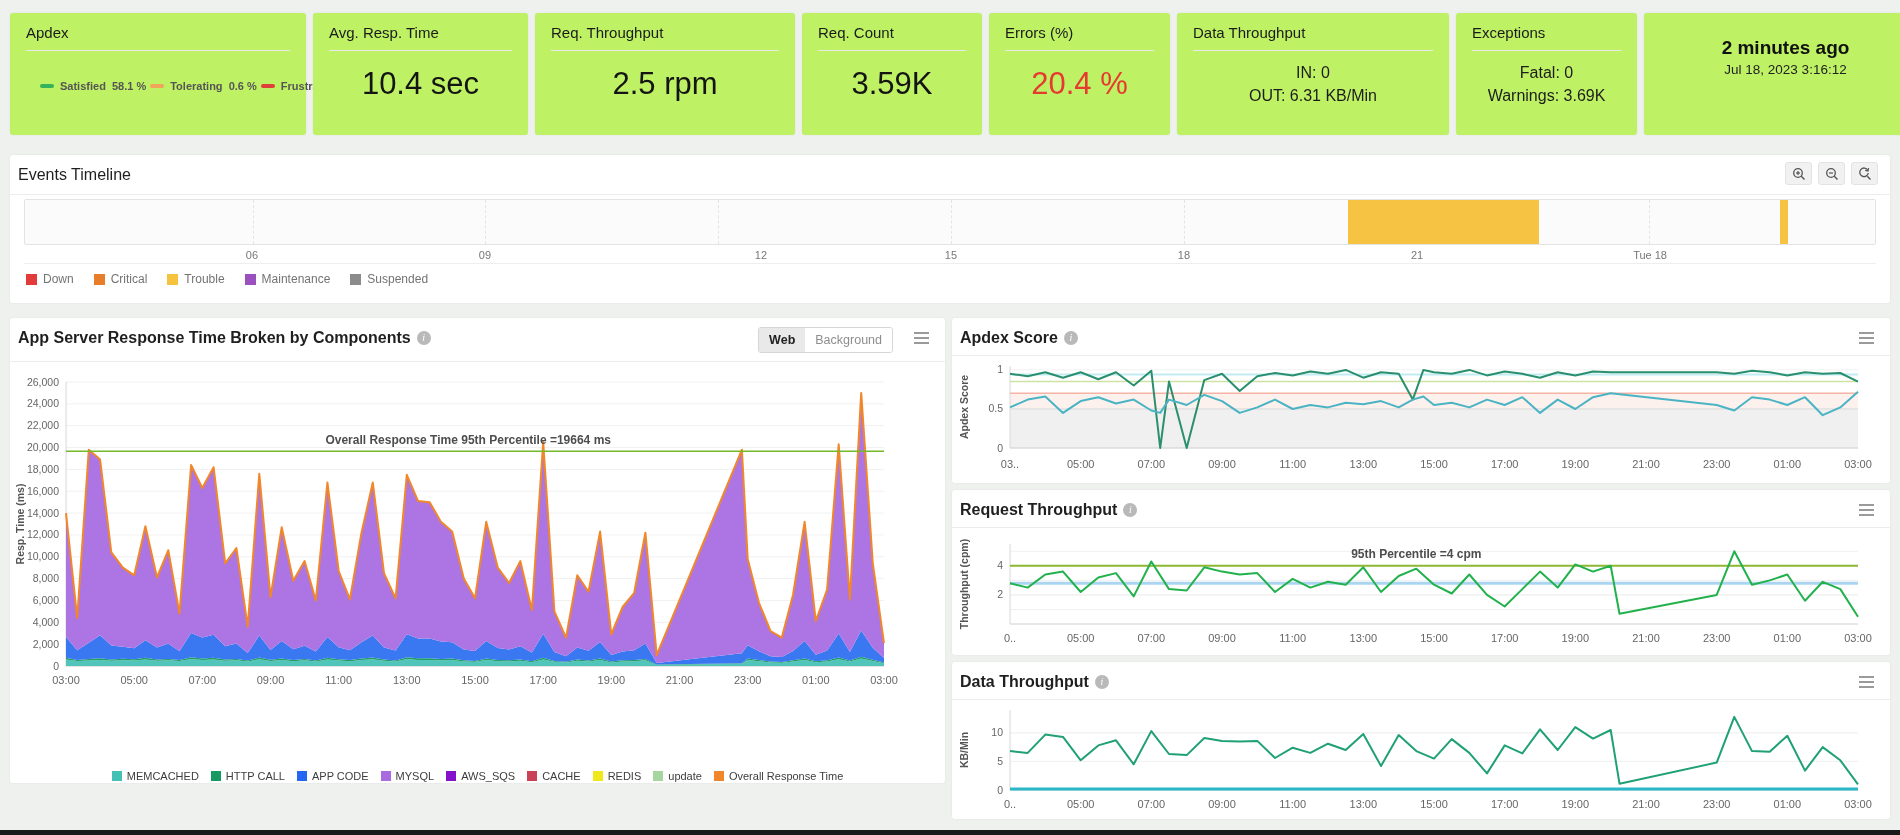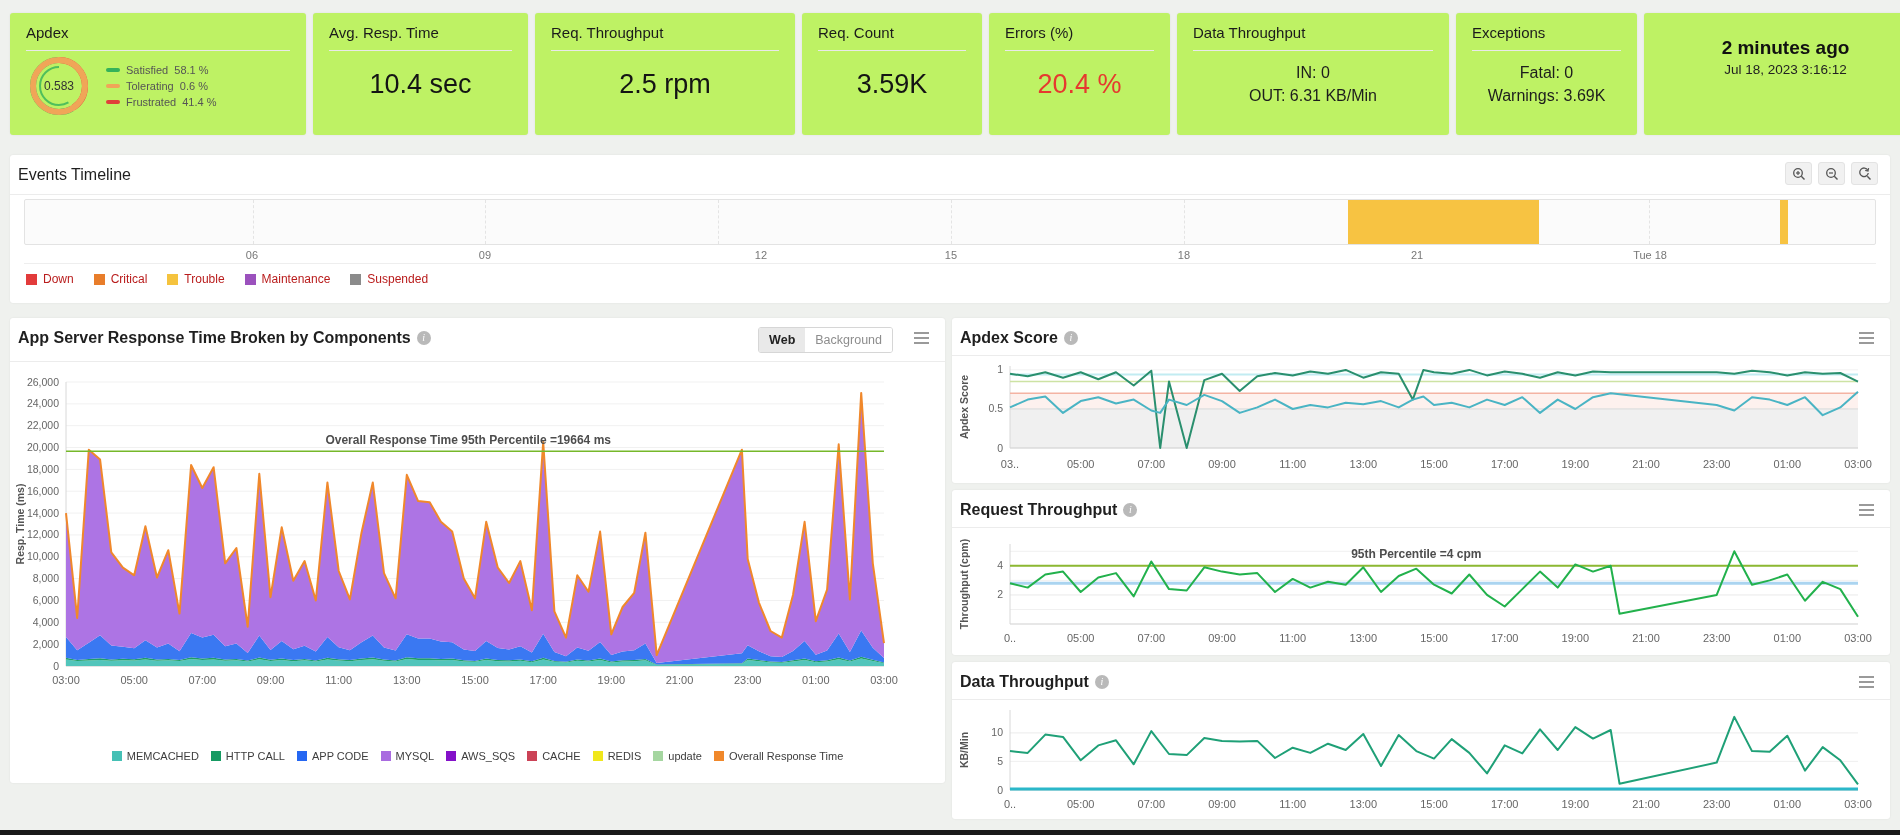--- a/index.html
+++ b/index.html
@@ -6,27 +6,27 @@
   html,body { background:#222; }
   body { font-family:"Liberation Sans", sans-serif; }
   .page { position:relative; width:1900px; height:835px; background:#eff1ee; overflow:hidden; }
   .bottom-bar { position:absolute; left:0; bottom:0; width:100%; height:5px; background:#191919; }
 
   
   .kpi-row { position:absolute; left:10px; top:13px; display:flex; gap:7px; }
   .card { background:#bef264; border-radius:3px; box-shadow:0 0 2px rgba(0,0,0,.08); height:122px; padding:11px 16px 23px; }
   .card-title { font-size:15px; color:#1b1b1b; padding-bottom:9px; border-bottom:1px solid #e9e9e9; white-space:nowrap; }
   .card-value-wrap { height:66px; display:flex; align-items:center; justify-content:center; flex-direction:column; }
-  .card-value { font-size:27px; color:#141414; }
+  .card-value { font-size:31px; color:#141414; }
   .card-value.red { color:#e6392f; }
   .card-line { font-size:16px; color:#1d1d1d; line-height:23px; text-align:center; }
   .agent-big { font-size:19px; font-weight:700; color:#111; }
   .agent-ts { font-size:13.5px; color:#222; margin-top:3px; }
   .apdex-body { display:flex; align-items:center; gap:14px; height:70px; }
-  .apdex-legend { display:flex; flex-direction:column; gap:4px; }
+  .apdex-legend { display:flex; flex-direction:row; gap:4px;font-weight:bold; }
   .apdex-leg-item { display:flex; align-items:center; gap:6px; font-size:11px; color:#555; white-space:nowrap; }
   .apdex-dash { width:14px; height:4px; border-radius:2px; }
 
   
   .panel { position:absolute; background:#fff; border-radius:3px; box-shadow:0 0 2px rgba(0,0,0,.08); }
   .panel-header { position:relative; height:42px; border-bottom:1px solid #ececec; padding:11px 8px; }
   .panel-title { font-size:16px; font-weight:600; color:#1f1f1f; display:inline-block; }
   .panel-title.reg { font-weight:500; }
   .info-i { display:inline-block; width:14px; height:14px; border-radius:50%; background:#b9b9b9; color:#fff;
             font-size:10px; font-style:italic; font-family:"Liberation Serif", serif; text-align:center; line-height:14px;
@@ -39,21 +39,21 @@
   .tl-zoom-group { position:absolute; right:12px; top:7px; display:flex; gap:6px; }
   .tl-zoom-btn { width:27px; height:23px; background:#f1f1f1; border:1px solid #e3e3e3; border-radius:3px;
                  display:flex; align-items:center; justify-content:center; cursor:pointer; }
   .tl-strip { position:absolute; left:14px; right:14px; top:44px; height:46px; background:#fbfbfb;
               border:1px solid #e3e3e3; border-radius:2px; overflow:hidden; }
   .tl-block { position:absolute; top:0; bottom:0; }
   .tl-grid { position:absolute; top:0; bottom:0; border-left:1px dashed #e4e4e4; }
   .tl-ticks { position:absolute; left:14px; right:14px; top:94px; height:15px; border-bottom:1px solid #eee; }
   .tl-tick { position:absolute; transform:translateX(-50%); font-size:11px; color:#777; }
   .tl-legend { position:absolute; left:16px; top:117px; display:flex; gap:20px; }
-  .tl-leg-item { display:flex; align-items:center; gap:6px; font-size:12px; color:#b91c1c; }
+  .tl-leg-item { display:flex; align-items:center; gap:6px; font-size:12px; color:#737373; }
   .tl-leg-sw { width:11px; height:11px; }
 
   
   #main-panel { left:10px; top:318px; width:935px; height:465px; }
   #main-panel .panel-header { height:44px; border-bottom:1px solid #ececec; }
   .toggle { position:absolute; right:52px; top:9px; display:flex; border:1px solid #d6d6d6; border-radius:3px; overflow:hidden; font-size:12.5px; }
   .toggle span { padding:5px 10px; cursor:pointer; }
   .toggle .on  { background:#e9e9e9; color:#222; font-weight:600; }
   .toggle .off { background:#fff; color:#8d8d8d; }
   .chart-mount { position:absolute; left:0; }
@@ -287,21 +287,21 @@
           <text x="874" y="320" text-anchor="middle" font-size="11" fill="#666">03:00</text>
           <text x="14" y="160" text-anchor="middle" font-size="10.5" fill="#555" font-weight="bold" transform="rotate(-90 14 160)">Resp. Time (ms)</text>
           <path d="M56.0,295.4L67.2,297.1L78.8,296.5L90.1,296.0L101.3,296.8L112.9,296.3L124.2,296.5L135.4,295.4L147.0,296.8L158.3,296.3L169.5,297.1L181.1,295.0L192.3,295.9L203.6,295.4L215.2,296.8L226.4,296.3L237.7,297.6L249.3,295.2L260.5,297.0L271.7,295.9L283.3,297.2L294.6,296.3L305.8,297.4L317.4,295.4L328.7,296.5L339.9,297.2L351.5,296.1L362.8,295.2L374.0,296.8L385.6,297.4L396.8,295.0L408.1,295.9L419.7,295.9L430.9,296.3L442.2,296.1L453.8,297.4L465.0,297.8L476.2,295.9L487.8,297.2L499.1,297.4L510.3,296.8L521.9,298.2L533.2,295.4L544.4,297.8L556.0,298.5L567.3,296.8L578.5,297.6L590.1,295.9L601.3,298.4L612.6,297.4L624.2,297.2L635.4,296.3L646.7,300.9L731.9,299.8L737.7,295.9L748.9,297.2L760.5,298.5L771.8,298.7L783.0,297.4L794.6,295.9L805.8,298.2L817.1,297.4L828.7,295.2L839.9,297.6L851.2,294.6L862.8,297.0L874.0,299.2L874.0,302.0L862.8,302.0L851.2,302.0L839.9,302.0L828.7,302.0L817.1,302.0L805.8,302.0L794.6,302.0L783.0,302.0L771.8,302.0L760.5,302.0L748.9,302.0L737.7,302.0L731.9,302.0L646.7,302.0L635.4,302.0L624.2,302.0L612.6,302.0L601.3,302.0L590.1,302.0L578.5,302.0L567.3,302.0L556.0,302.0L544.4,302.0L533.2,302.0L521.9,302.0L510.3,302.0L499.1,302.0L487.8,302.0L476.2,302.0L465.0,302.0L453.8,302.0L442.2,302.0L430.9,302.0L419.7,302.0L408.1,302.0L396.8,302.0L385.6,302.0L374.0,302.0L362.8,302.0L351.5,302.0L339.9,302.0L328.7,302.0L317.4,302.0L305.8,302.0L294.6,302.0L283.3,302.0L271.7,302.0L260.5,302.0L249.3,302.0L237.7,302.0L226.4,302.0L215.2,302.0L203.6,302.0L192.3,302.0L181.1,302.0L169.5,302.0L158.3,302.0L147.0,302.0L135.4,302.0L124.2,302.0L112.9,302.0L101.3,302.0L90.1,302.0L78.8,302.0L67.2,302.0L56.0,302.0Z" fill="#52c5bb"></path>
           <path d="M56.0,293.8L67.2,296.0L78.8,295.1L90.1,294.2L101.3,295.6L112.9,294.8L124.2,295.2L135.4,293.8L147.0,295.6L158.3,294.9L169.5,296.0L181.1,293.2L192.3,294.4L203.6,293.7L215.2,295.4L226.4,294.9L237.7,296.6L249.3,293.5L260.5,295.8L271.7,294.4L283.3,296.1L294.6,294.9L305.8,296.4L317.4,293.8L328.7,295.2L339.9,296.1L351.5,294.6L362.8,293.5L374.0,295.6L385.6,296.4L396.8,293.2L408.1,294.2L419.7,294.2L430.9,294.9L442.2,294.6L453.8,296.3L465.0,296.9L476.2,294.4L487.8,296.0L499.1,296.3L510.3,295.4L521.9,297.2L533.2,293.7L544.4,296.9L556.0,297.7L567.3,295.4L578.5,296.5L590.1,294.4L601.3,297.5L612.6,296.3L624.2,296.0L635.4,294.9L646.7,300.6L731.9,299.2L737.7,294.4L748.9,296.0L760.5,297.6L771.8,298.0L783.0,296.3L794.6,294.4L805.8,297.2L817.1,296.3L828.7,293.5L839.9,296.6L851.2,292.7L862.8,295.8L874.0,298.5L874.0,299.2L862.8,297.0L851.2,294.6L839.9,297.6L828.7,295.2L817.1,297.4L805.8,298.2L794.6,295.9L783.0,297.4L771.8,298.7L760.5,298.5L748.9,297.2L737.7,295.9L731.9,299.8L646.7,300.9L635.4,296.3L624.2,297.2L612.6,297.4L601.3,298.4L590.1,295.9L578.5,297.6L567.3,296.8L556.0,298.5L544.4,297.8L533.2,295.4L521.9,298.2L510.3,296.8L499.1,297.4L487.8,297.2L476.2,295.9L465.0,297.8L453.8,297.4L442.2,296.1L430.9,296.3L419.7,295.9L408.1,295.9L396.8,295.0L385.6,297.4L374.0,296.8L362.8,295.2L351.5,296.1L339.9,297.2L328.7,296.5L317.4,295.4L305.8,297.4L294.6,296.3L283.3,297.2L271.7,295.9L260.5,297.0L249.3,295.2L237.7,297.6L226.4,296.3L215.2,296.8L203.6,295.4L192.3,295.9L181.1,295.0L169.5,297.1L158.3,296.3L147.0,296.8L135.4,295.4L124.2,296.5L112.9,296.3L101.3,296.8L90.1,296.0L78.8,296.5L67.2,297.1L56.0,295.4Z" fill="#1f9e68"></path>
           <path d="M56.0,273.1L67.2,286.2L78.8,278.7L90.1,271.3L101.3,281.4L112.9,282.8L124.2,284.3L135.4,276.3L147.0,283.5L158.3,279.6L169.5,287.3L181.1,269.1L192.3,273.6L203.6,270.8L215.2,282.3L226.4,279.6L237.7,289.0L249.3,271.6L260.5,285.9L271.7,276.9L283.3,285.2L294.6,281.8L305.8,287.6L317.4,273.1L328.7,283.2L339.9,286.3L351.5,278.2L362.8,271.6L374.0,283.5L385.6,286.5L396.8,270.2L408.1,274.6L419.7,274.6L430.9,277.4L442.2,278.2L453.8,285.4L465.0,287.0L476.2,276.9L487.8,284.0L499.1,285.4L510.3,282.3L521.9,288.5L533.2,269.7L544.4,288.1L556.0,292.3L567.3,283.4L578.5,286.7L590.1,278.0L601.3,291.0L612.6,287.6L624.2,286.2L635.4,279.6L646.7,298.9L731.9,289.3L737.7,281.2L748.9,287.3L760.5,292.2L771.8,293.0L783.0,287.0L794.6,276.9L805.8,290.7L817.1,286.5L828.7,269.4L839.9,287.9L851.2,266.5L862.8,283.8L874.0,294.1L874.0,298.5L862.8,295.8L851.2,292.7L839.9,296.6L828.7,293.5L817.1,296.3L805.8,297.2L794.6,294.4L783.0,296.3L771.8,298.0L760.5,297.6L748.9,296.0L737.7,294.4L731.9,299.2L646.7,300.6L635.4,294.9L624.2,296.0L612.6,296.3L601.3,297.5L590.1,294.4L578.5,296.5L567.3,295.4L556.0,297.7L544.4,296.9L533.2,293.7L521.9,297.2L510.3,295.4L499.1,296.3L487.8,296.0L476.2,294.4L465.0,296.9L453.8,296.3L442.2,294.6L430.9,294.9L419.7,294.2L408.1,294.2L396.8,293.2L385.6,296.4L374.0,295.6L362.8,293.5L351.5,294.6L339.9,296.1L328.7,295.2L317.4,293.8L305.8,296.4L294.6,294.9L283.3,296.1L271.7,294.4L260.5,295.8L249.3,293.5L237.7,296.6L226.4,294.9L215.2,295.4L203.6,293.7L192.3,294.4L181.1,293.2L169.5,296.0L158.3,294.9L147.0,295.6L135.4,293.8L124.2,295.2L112.9,294.8L101.3,295.6L90.1,294.2L78.8,295.1L67.2,296.0L56.0,293.8Z" fill="#3a78f2"></path>
           <path d="M56.0,149.1L67.2,253.9L78.8,85.7L90.1,95.6L101.3,188.4L112.9,203.7L124.2,211.3L135.4,162.2L147.0,213.5L158.3,186.2L169.5,249.6L181.1,101.0L192.3,124.0L203.6,103.2L215.2,199.3L226.4,184.0L237.7,262.7L249.3,109.8L260.5,233.2L271.7,163.3L283.3,216.8L294.6,197.1L305.8,236.5L317.4,118.5L328.7,207.0L339.9,235.4L351.5,168.7L362.8,118.5L374.0,209.2L385.6,234.3L396.8,110.8L408.1,137.1L419.7,138.2L430.9,157.8L442.2,167.6L453.8,214.6L465.0,234.3L476.2,157.8L487.8,203.7L499.1,219.0L510.3,197.1L521.9,246.3L533.2,78.1L544.4,247.4L556.0,273.6L567.3,211.3L578.5,227.7L590.1,167.6L601.3,270.3L612.6,243.0L624.2,228.8L635.4,168.7L646.7,291.1L731.9,85.7L737.7,195.0L748.9,238.6L760.5,267.0L771.8,273.6L783.0,231.0L794.6,157.8L805.8,257.2L817.1,225.5L828.7,80.3L839.9,235.4L851.2,28.9L862.8,199.3L874.0,279.1L874.0,294.1L862.8,283.8L851.2,266.5L839.9,287.9L828.7,269.4L817.1,286.5L805.8,290.7L794.6,276.9L783.0,287.0L771.8,293.0L760.5,292.2L748.9,287.3L737.7,281.2L731.9,289.3L646.7,298.9L635.4,279.6L624.2,286.2L612.6,287.6L601.3,291.0L590.1,278.0L578.5,286.7L567.3,283.4L556.0,292.3L544.4,288.1L533.2,269.7L521.9,288.5L510.3,282.3L499.1,285.4L487.8,284.0L476.2,276.9L465.0,287.0L453.8,285.4L442.2,278.2L430.9,277.4L419.7,274.6L408.1,274.6L396.8,270.2L385.6,286.5L374.0,283.5L362.8,271.6L351.5,278.2L339.9,286.3L328.7,283.2L317.4,273.1L305.8,287.6L294.6,281.8L283.3,285.2L271.7,276.9L260.5,285.9L249.3,271.6L237.7,289.0L226.4,279.6L215.2,282.3L203.6,270.8L192.3,273.6L181.1,269.1L169.5,287.3L158.3,279.6L147.0,283.5L135.4,276.3L124.2,284.3L112.9,282.8L101.3,281.4L90.1,271.3L78.8,278.7L67.2,286.2L56.0,273.1Z" fill="#ad74e4"></path>
           <path d="M56.0,149.1L67.2,253.9L78.8,85.7L90.1,95.6L101.3,188.4L112.9,203.7L124.2,211.3L135.4,162.2L147.0,213.5L158.3,186.2L169.5,249.6L181.1,101.0L192.3,124.0L203.6,103.2L215.2,199.3L226.4,184.0L237.7,262.7L249.3,109.8L260.5,233.2L271.7,163.3L283.3,216.8L294.6,197.1L305.8,236.5L317.4,118.5L328.7,207.0L339.9,235.4L351.5,168.7L362.8,118.5L374.0,209.2L385.6,234.3L396.8,110.8L408.1,137.1L419.7,138.2L430.9,157.8L442.2,167.6L453.8,214.6L465.0,234.3L476.2,157.8L487.8,203.7L499.1,219.0L510.3,197.1L521.9,246.3L533.2,78.1L544.4,247.4L556.0,273.6L567.3,211.3L578.5,227.7L590.1,167.6L601.3,270.3L612.6,243.0L624.2,228.8L635.4,168.7L646.7,291.1L731.9,85.7L737.7,195.0L748.9,238.6L760.5,267.0L771.8,273.6L783.0,231.0L794.6,157.8L805.8,257.2L817.1,225.5L828.7,80.3L839.9,235.4L851.2,28.9L862.8,199.3L874.0,279.1" fill="none" stroke="#f0882b" stroke-width="2" stroke-linejoin="round"></path>
           <line x1="56" x2="874" y1="87.20861538461537" y2="87.20861538461537" stroke="#76b82a" stroke-width="1.5"></line>
           <text x="458.18333333333334" y="80.20861538461537" text-anchor="middle" font-size="12" font-weight="bold" fill="#4d4d4d">Overall Response Time 95th Percentile =19664 ms</text>
         </svg></div>
-    <div class="chart-legend" id="main-legend" style="top:432px;">
+    <div class="chart-legend" id="main-legend" style="top:452px;">
         <div class="leg-item">
           <span class="leg-sw" style="background:#45c0b5"></span>
           <span>MEMCACHED</span>
         </div>
         <div class="leg-item">
           <span class="leg-sw" style="background:#169a62"></span>
           <span>HTTP CALL</span>
         </div>
         <div class="leg-item">
           <span class="leg-sw" style="background:#2567f2"></span>

